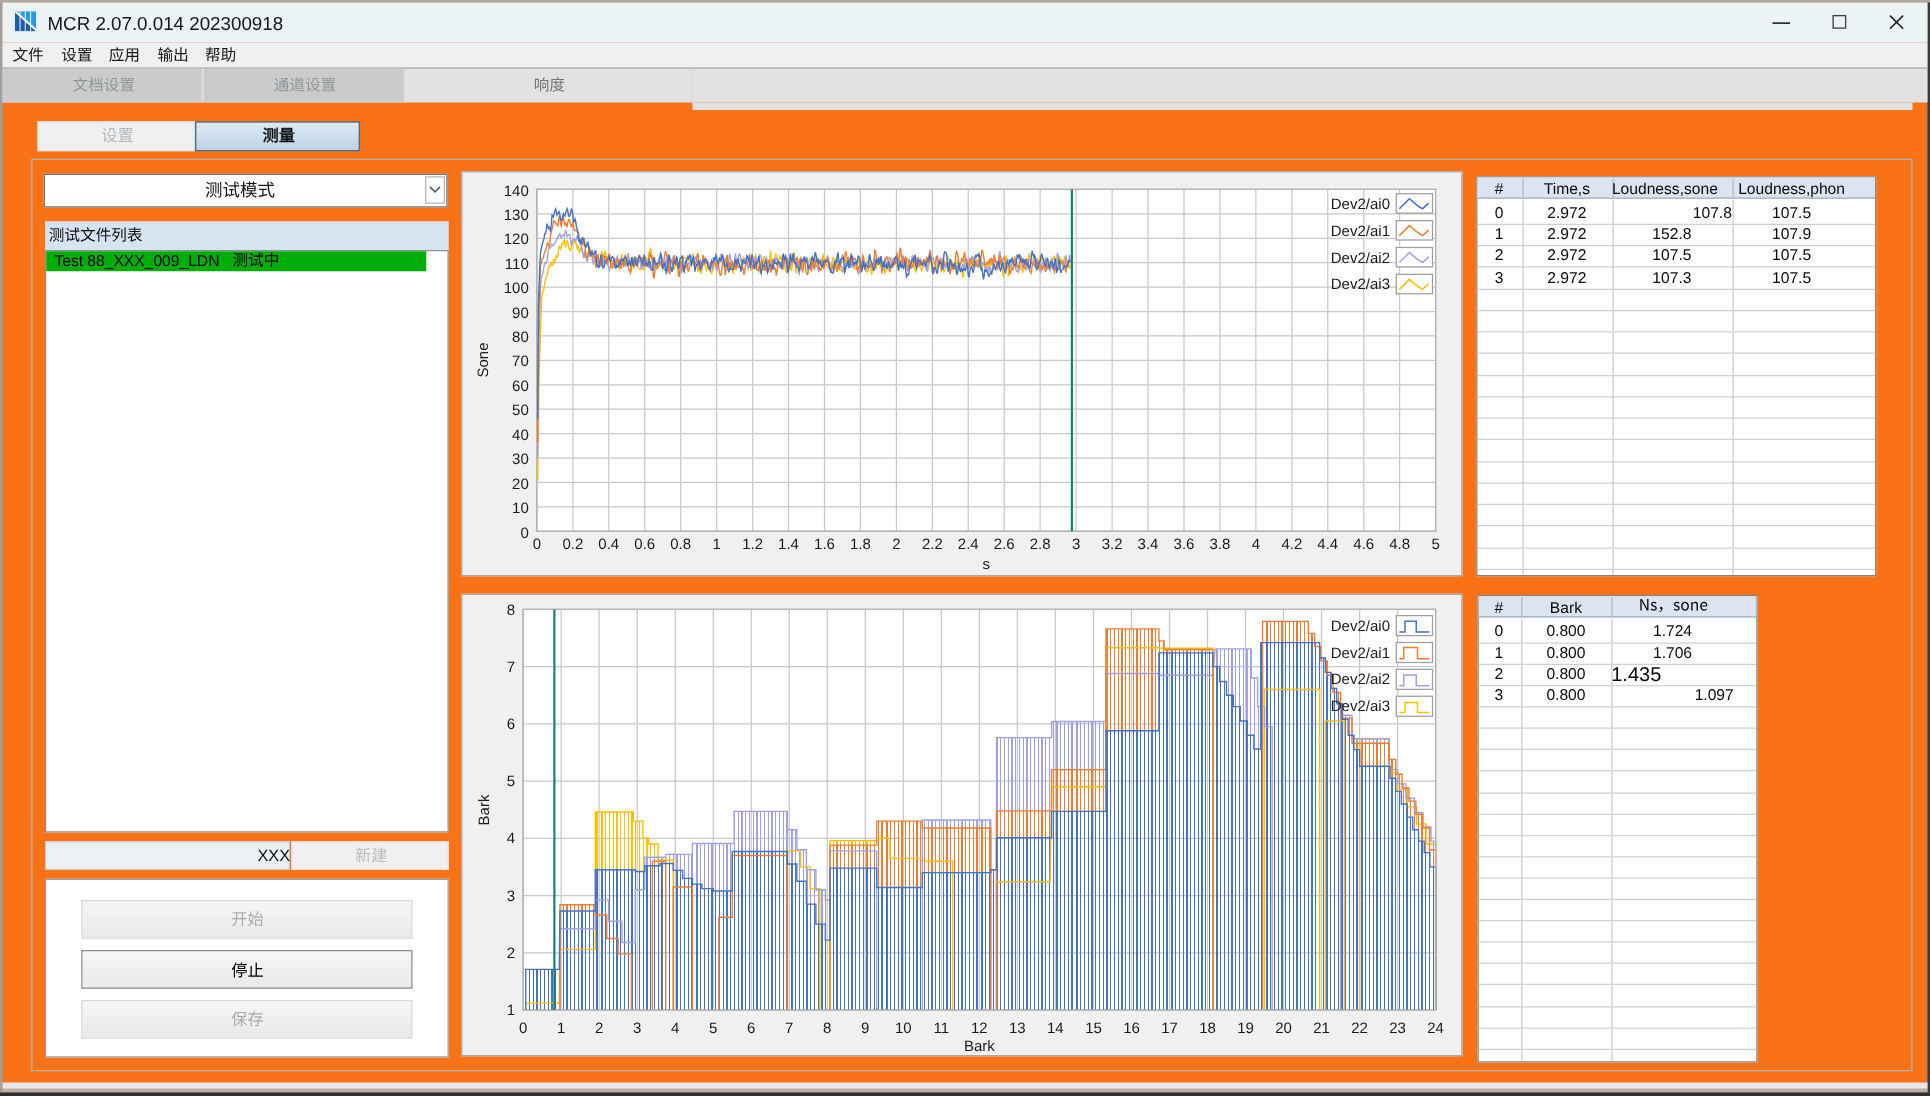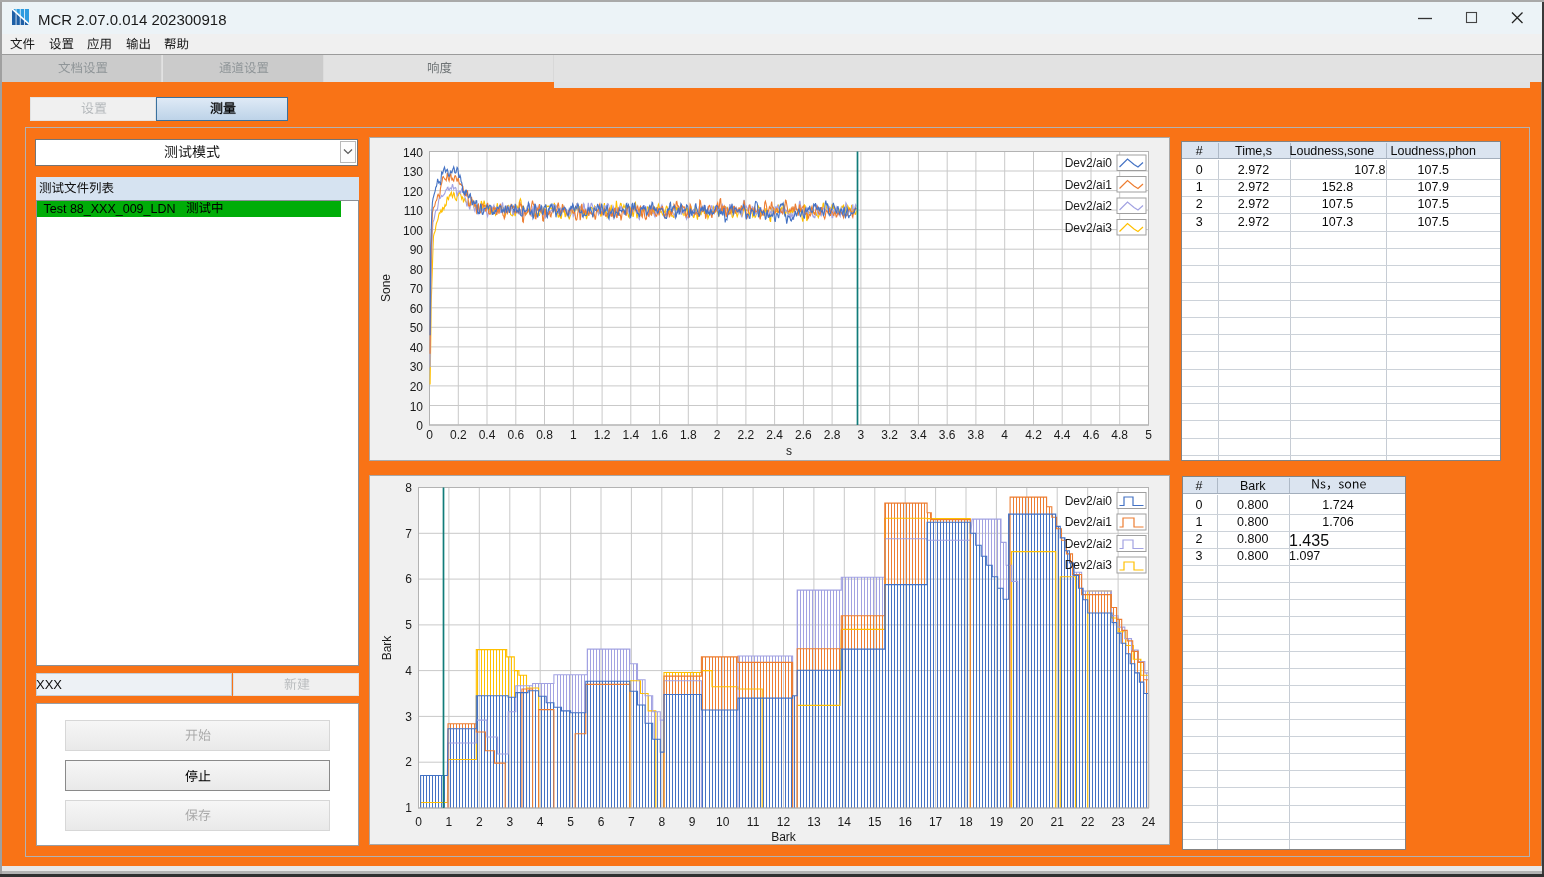--- a/index.html
+++ b/index.html
@@ -77,21 +77,21 @@
 <svg class="a" style="left:38.0px;top:178.7px" width="77" height="18" viewBox="0 0 77 18">
       <path transform="translate(1,13.38)" d="M6.08 -1.15C6.71 -0.53 7.45 0.35 7.8 0.91L8.41 0.49C8.05 -0.05 7.3 -0.9 6.66 -1.51ZM3.9 -9.78V-1.93H4.64V-9.05H7.35V-1.96H8.11V-9.78ZM10.84 -10.34V-0.09C10.84 0.1 10.76 0.16 10.59 0.16C10.41 0.18 9.83 0.18 9.16 0.16C9.28 0.39 9.4 0.75 9.44 0.95C10.31 0.96 10.85 0.94 11.18 0.8C11.49 0.66 11.61 0.43 11.61 -0.09V-10.34ZM9.12 -9.38V-1.89H9.88V-9.38ZM5.58 -8.16V-3.74C5.58 -2.23 5.33 -0.66 3.24 0.4C3.38 0.51 3.61 0.83 3.7 0.98C5.95 -0.16 6.3 -2.05 6.3 -3.73V-8.16ZM1.01 -9.7C1.71 -9.31 2.61 -8.71 3.04 -8.31L3.61 -9.08C3.16 -9.45 2.25 -10 1.58 -10.36ZM0.48 -6.33C1.16 -5.94 2.08 -5.38 2.53 -5L3.09 -5.75C2.61 -6.11 1.69 -6.65 1.01 -7ZM0.73 0.34 1.58 0.84C2.1 -0.31 2.73 -1.85 3.18 -3.16L2.43 -3.65C1.93 -2.25 1.23 -0.62 0.73 0.34Z M14 -9.69C14.64 -9.14 15.44 -8.34 15.81 -7.83L16.46 -8.47C16.09 -8.97 15.28 -9.73 14.62 -10.26ZM22.21 -9.95C22.74 -9.4 23.31 -8.64 23.56 -8.14L24.25 -8.6C23.98 -9.09 23.39 -9.81 22.86 -10.35ZM13.12 -6.58V-5.68H14.86V-1.18C14.86 -0.64 14.49 -0.28 14.26 -0.14C14.43 0.05 14.65 0.45 14.74 0.68C14.93 0.45 15.26 0.23 17.4 -1.21C17.31 -1.4 17.2 -1.76 17.14 -2.01L15.75 -1.11V-6.58ZM20.89 -10.44 20.96 -7.9H16.82V-7H21C21.23 -2.29 21.81 0.93 23.36 0.96C23.84 0.96 24.34 0.44 24.59 -1.68C24.41 -1.75 24.01 -2 23.84 -2.19C23.76 -0.96 23.61 -0.26 23.39 -0.26C22.61 -0.3 22.12 -3.14 21.93 -7H24.49V-7.9H21.89C21.86 -8.71 21.84 -9.56 21.84 -10.44ZM17 -0.76 17.26 0.12C18.31 -0.19 19.68 -0.59 20.99 -0.98L20.86 -1.81L19.4 -1.4V-4.3H20.58V-5.18H17.23V-4.3H18.54V-1.16Z M30.29 -10.29C30.66 -9.68 31.06 -8.84 31.21 -8.33L32.25 -8.66C32.08 -9.18 31.64 -9.99 31.26 -10.59ZM25.62 -8.3V-7.38H27.57C28.31 -5.48 29.3 -3.84 30.59 -2.5C29.21 -1.35 27.52 -0.5 25.45 0.09C25.64 0.31 25.94 0.75 26.04 0.98C28.12 0.3 29.86 -0.6 31.27 -1.83C32.69 -0.58 34.39 0.35 36.44 0.91C36.6 0.65 36.88 0.25 37.09 0.05C35.09 -0.45 33.39 -1.34 32 -2.51C33.26 -3.8 34.23 -5.4 34.95 -7.38H36.92V-8.3ZM31.3 -3.16C30.12 -4.35 29.2 -5.78 28.55 -7.38H33.89C33.26 -5.69 32.4 -4.3 31.3 -3.16Z M41.46 -4.26V-3.35H45.05V1H45.99V-3.35H49.41V-4.26H45.99V-7.03H48.86V-7.94H45.99V-10.35H45.05V-7.94H43.38C43.54 -8.5 43.67 -9.1 43.8 -9.69L42.9 -9.88C42.61 -8.24 42.09 -6.62 41.36 -5.59C41.59 -5.48 41.99 -5.25 42.16 -5.11C42.5 -5.64 42.81 -6.3 43.08 -7.03H45.05V-4.26ZM40.85 -10.45C40.17 -8.56 39.08 -6.69 37.9 -5.46C38.06 -5.25 38.34 -4.76 38.44 -4.54C38.84 -4.96 39.21 -5.46 39.59 -6V0.98H40.49V-7.46C40.96 -8.34 41.39 -9.26 41.74 -10.19Z M58.02 -9.05V-2.05H58.95V-9.05ZM60.6 -10.44V-0.21C60.6 -0.01 60.52 0.05 60.33 0.05C60.12 0.06 59.48 0.06 58.79 0.04C58.91 0.3 59.06 0.7 59.1 0.95C60.06 0.95 60.66 0.93 61.02 0.79C61.4 0.64 61.55 0.36 61.55 -0.23V-10.44ZM52.26 -3.78C52.9 -3.34 53.67 -2.73 54.16 -2.26C53.31 -1.06 52.23 -0.21 50.99 0.28C51.19 0.46 51.44 0.83 51.55 1.06C54.2 -0.12 56.14 -2.56 56.76 -6.9L56.19 -7.08L56.02 -7.04H53.21C53.41 -7.64 53.59 -8.28 53.74 -8.93H57.14V-9.83H50.76V-8.93H52.8C52.36 -7.01 51.66 -5.24 50.66 -4.08C50.88 -3.94 51.24 -3.62 51.39 -3.45C51.98 -4.19 52.48 -5.11 52.9 -6.18H55.74C55.5 -5 55.14 -3.96 54.66 -3.09C54.17 -3.51 53.41 -4.08 52.8 -4.46Z M65.65 0.99C65.94 0.8 66.4 0.64 69.89 -0.48C69.84 -0.68 69.76 -1.04 69.74 -1.3L66.69 -0.39V-3.14C67.44 -3.65 68.11 -4.21 68.65 -4.81C69.62 -2.19 71.38 -0.29 73.96 0.58C74.1 0.33 74.38 -0.04 74.59 -0.24C73.35 -0.6 72.29 -1.21 71.42 -2.02C72.21 -2.51 73.12 -3.16 73.85 -3.78L73.08 -4.33C72.53 -3.79 71.65 -3.11 70.9 -2.59C70.35 -3.24 69.9 -3.99 69.58 -4.81H74.17V-5.62H69.2V-6.74H73.22V-7.51H69.2V-8.58H73.78V-9.39H69.2V-10.5H68.25V-9.39H63.81V-8.58H68.25V-7.51H64.45V-6.74H68.25V-5.62H63.31V-4.81H67.46C66.28 -3.75 64.5 -2.79 62.95 -2.29C63.15 -2.1 63.42 -1.75 63.58 -1.53C64.28 -1.78 65.01 -2.12 65.72 -2.54V-0.69C65.72 -0.19 65.45 0.03 65.24 0.14C65.39 0.34 65.59 0.76 65.65 0.99Z" fill="#111"></path>
     </svg>
 <div class="a" style="left:36px;top:199.5px;width:322.5px;height:466px;background:#fff;border:1px solid #8b9097"></div>
 <div class="a" style="left:37px;top:200.5px;width:303.5px;height:16px;background:#00ad08"></div>
 <div class="t" style="left:43.5px;top:202px;font-size:12.5px;color:#000">Test 88_XXX_009_LDN</div>
 <svg class="a" style="left:185.0px;top:199.2px" width="40" height="18" viewBox="0 0 40 18">
       <path transform="translate(1,13.38)" d="M6.08 -1.15C6.71 -0.53 7.45 0.35 7.8 0.91L8.41 0.49C8.05 -0.05 7.3 -0.9 6.66 -1.51ZM3.9 -9.78V-1.93H4.64V-9.05H7.35V-1.96H8.11V-9.78ZM10.84 -10.34V-0.09C10.84 0.1 10.76 0.16 10.59 0.16C10.41 0.18 9.83 0.18 9.16 0.16C9.28 0.39 9.4 0.75 9.44 0.95C10.31 0.96 10.85 0.94 11.18 0.8C11.49 0.66 11.61 0.43 11.61 -0.09V-10.34ZM9.12 -9.38V-1.89H9.88V-9.38ZM5.58 -8.16V-3.74C5.58 -2.23 5.33 -0.66 3.24 0.4C3.38 0.51 3.61 0.83 3.7 0.98C5.95 -0.16 6.3 -2.05 6.3 -3.73V-8.16ZM1.01 -9.7C1.71 -9.31 2.61 -8.71 3.04 -8.31L3.61 -9.08C3.16 -9.45 2.25 -10 1.58 -10.36ZM0.48 -6.33C1.16 -5.94 2.08 -5.38 2.53 -5L3.09 -5.75C2.61 -6.11 1.69 -6.65 1.01 -7ZM0.73 0.34 1.58 0.84C2.1 -0.31 2.73 -1.85 3.18 -3.16L2.43 -3.65C1.93 -2.25 1.23 -0.62 0.73 0.34Z M14 -9.69C14.64 -9.14 15.44 -8.34 15.81 -7.83L16.46 -8.47C16.09 -8.97 15.28 -9.73 14.62 -10.26ZM22.21 -9.95C22.74 -9.4 23.31 -8.64 23.56 -8.14L24.25 -8.6C23.98 -9.09 23.39 -9.81 22.86 -10.35ZM13.12 -6.58V-5.68H14.86V-1.18C14.86 -0.64 14.49 -0.28 14.26 -0.14C14.43 0.05 14.65 0.45 14.74 0.68C14.93 0.45 15.26 0.23 17.4 -1.21C17.31 -1.4 17.2 -1.76 17.14 -2.01L15.75 -1.11V-6.58ZM20.89 -10.44 20.96 -7.9H16.82V-7H21C21.23 -2.29 21.81 0.93 23.36 0.96C23.84 0.96 24.34 0.44 24.59 -1.68C24.41 -1.75 24.01 -2 23.84 -2.19C23.76 -0.96 23.61 -0.26 23.39 -0.26C22.61 -0.3 22.12 -3.14 21.93 -7H24.49V-7.9H21.89C21.86 -8.71 21.84 -9.56 21.84 -10.44ZM17 -0.76 17.26 0.12C18.31 -0.19 19.68 -0.59 20.99 -0.98L20.86 -1.81L19.4 -1.4V-4.3H20.58V-5.18H17.23V-4.3H18.54V-1.16Z M30.73 -10.5V-8.26H26.2V-2.33H27.14V-3.1H30.73V0.99H31.71V-3.1H35.31V-2.39H36.27V-8.26H31.71V-10.5ZM27.14 -4.03V-7.35H30.73V-4.03ZM35.31 -4.03H31.71V-7.35H35.31Z" fill="#000"></path>
     </svg>
 <div class="a" style="left:36px;top:672.5px;width:196px;height:23px;background:#edf1f5;border:1px solid #c5ced6"></div>
-<div class="t" style="left:36px;top:676.5px;width:196px;text-align:left;font-size:13px;color:#0c0c0c">XXX</div>
+<div class="t" style="left:36px;top:676.5px;width:196px;text-align:right;font-size:13px;color:#0c0c0c">XXX</div>
 <div class="a" style="left:233px;top:672.5px;width:126px;height:23px;background:#f0f0f0;border:1px solid #e0e0e0"></div>
 <svg class="a" style="left:283.0px;top:674.6px" width="28" height="19" viewBox="0 0 28 19">
       <path transform="translate(1,13.91)" d="M4.68 -2.77C5.07 -2.12 5.54 -1.23 5.75 -0.66L6.43 -1.08C6.24 -1.62 5.77 -2.47 5.34 -3.12ZM1.75 -3.05C1.49 -2.26 1.07 -1.46 0.53 -0.88C0.73 -0.77 1.07 -0.52 1.22 -0.39C1.73 -1 2.25 -1.95 2.55 -2.86ZM7.19 -9.67V-5.2C7.19 -3.47 7.08 -1.23 5.98 0.33C6.19 0.44 6.58 0.74 6.73 0.92C7.93 -0.77 8.1 -3.33 8.1 -5.2V-5.62H10.07V0.97H11.02V-5.62H12.45V-6.53H8.1V-9.02C9.48 -9.23 10.96 -9.57 12.05 -9.97L11.26 -10.69C10.32 -10.3 8.64 -9.91 7.19 -9.67ZM2.78 -10.75C2.99 -10.39 3.2 -9.95 3.35 -9.55H0.79V-8.74H6.54V-9.55H4.37C4.2 -9.98 3.91 -10.54 3.67 -10.97ZM4.9 -8.67C4.75 -8.07 4.45 -7.19 4.2 -6.59H0.6V-5.76H3.26V-4.41H0.65V-3.55H3.26V-0.23C3.26 -0.1 3.24 -0.07 3.11 -0.07C2.96 -0.05 2.56 -0.05 2.11 -0.07C2.24 0.17 2.37 0.53 2.39 0.77C3.03 0.77 3.47 0.75 3.77 0.61C4.07 0.47 4.16 0.23 4.16 -0.22V-3.55H6.59V-4.41H4.16V-5.76H6.75V-6.59H5.08C5.33 -7.14 5.58 -7.84 5.81 -8.48ZM1.64 -8.46C1.9 -7.88 2.09 -7.1 2.15 -6.59L2.99 -6.82C2.92 -7.32 2.7 -8.09 2.43 -8.64Z M18.12 -9.81V-9.04H20.55V-8.06H17.29V-7.29H20.55V-6.28H18.03V-5.49H20.55V-4.48H17.93V-3.74H20.55V-2.72H17.38V-1.94H20.55V-0.64H21.48V-1.94H25.18V-2.72H21.48V-3.74H24.69V-4.48H21.48V-5.49H24.39V-7.29H25.29V-8.06H24.39V-9.81H21.48V-10.92H20.55V-9.81ZM21.48 -7.29H23.52V-6.28H21.48ZM21.48 -8.06V-9.04H23.52V-8.06ZM14.26 -5.11C14.26 -5.25 14.56 -5.42 14.75 -5.52H16.35C16.2 -4.37 15.94 -3.37 15.6 -2.51C15.25 -3.03 14.96 -3.68 14.74 -4.46L14.01 -4.19C14.33 -3.13 14.72 -2.3 15.2 -1.64C14.74 -0.78 14.16 -0.1 13.48 0.39C13.69 0.52 14.05 0.86 14.2 1.04C14.82 0.56 15.38 -0.09 15.83 -0.91C17.2 0.39 19.1 0.71 21.49 0.71H25.13C25.18 0.45 25.36 0.03 25.51 -0.18C24.84 -0.17 22.02 -0.17 21.5 -0.17C19.3 -0.17 17.51 -0.45 16.24 -1.72C16.77 -2.92 17.15 -4.45 17.34 -6.28L16.8 -6.41L16.61 -6.4H15.5C16.15 -7.37 16.81 -8.59 17.39 -9.85L16.77 -10.26L16.46 -10.11H13.83V-9.24H16.08C15.56 -8.09 14.91 -7.02 14.68 -6.69C14.42 -6.28 14.09 -5.95 13.86 -5.9C13.99 -5.71 14.18 -5.3 14.26 -5.11Z" fill="#b9bcbe"></path>
     </svg>
 <div class="a" style="left:36px;top:703px;width:323px;height:143px;background:#fff;border:1px solid #989ea5"></div>
 <div class="a" style="left:64.5px;top:720px;width:265px;height:31px;background:linear-gradient(#f6f6f6,#e9e9e9);border:1px solid #d7d7d7"></div>
 <svg class="a" style="left:184.0px;top:726.1px" width="28" height="19" viewBox="0 0 28 19">
       <path transform="translate(1,13.91)" d="M8.44 -9.14V-5.43H4.8V-5.99V-9.14ZM0.68 -5.43V-4.5H3.74C3.56 -2.72 2.9 -0.97 0.7 0.36C0.96 0.53 1.31 0.86 1.48 1.09C3.89 -0.43 4.56 -2.46 4.75 -4.5H8.44V1.05H9.44V-4.5H12.34V-5.43H9.44V-9.14H11.93V-10.07H1.16V-9.14H3.81V-5.99L3.8 -5.43Z M19.01 -4.25V1.04H19.9V0.47H23.83V1.01H24.77V-4.25ZM19.9 -0.4V-3.37H23.83V-0.4ZM18.58 -5.29C18.95 -5.45 19.51 -5.5 24.35 -5.88C24.52 -5.54 24.66 -5.23 24.77 -4.95L25.6 -5.38C25.19 -6.38 24.28 -7.9 23.4 -9.04L22.62 -8.66C23.06 -8.09 23.5 -7.4 23.89 -6.72L19.75 -6.46C20.61 -7.63 21.46 -9.14 22.16 -10.65L21.15 -10.93C20.5 -9.28 19.43 -7.54 19.08 -7.07C18.76 -6.6 18.5 -6.29 18.25 -6.24C18.37 -5.98 18.52 -5.5 18.58 -5.29ZM15.63 -7.34H17.11C16.95 -5.68 16.65 -4.28 16.21 -3.13C15.77 -3.48 15.31 -3.83 14.87 -4.15C15.12 -5.07 15.39 -6.2 15.63 -7.34ZM13.85 -3.8C14.49 -3.35 15.18 -2.81 15.82 -2.26C15.22 -1.09 14.46 -0.26 13.52 0.25C13.73 0.43 13.99 0.78 14.12 1.01C15.11 0.4 15.9 -0.44 16.52 -1.61C17.02 -1.13 17.45 -0.68 17.73 -0.27L18.33 -1.07C18 -1.49 17.51 -2 16.94 -2.51C17.54 -3.96 17.9 -5.82 18.06 -8.19L17.48 -8.28L17.33 -8.25H15.81C15.98 -9.14 16.12 -10.01 16.22 -10.8L15.31 -10.87C15.22 -10.06 15.09 -9.16 14.92 -8.25H13.56V-7.34H14.74C14.47 -6.01 14.14 -4.72 13.85 -3.8Z" fill="#a9a9a9"></path>
     </svg>
 <div class="a" style="left:64.5px;top:760px;width:265px;height:31px;background:linear-gradient(#f6f6f6,#e9e9e9);border:1px solid #8a8a8a"></div>
@@ -376,16 +376,16 @@
     <div class="t" style="left:1216.5px;top:497.9px;width:72.5px;text-align:center;font-size:12.5px;color:#0a0a0a">0.800</div>
     <div class="t" style="left:1289px;top:497.9px;width:98px;text-align:center;font-size:12.5px;color:#0a0a0a">1.724</div>
     <div class="t" style="left:1181.5px;top:515.0px;width:35.0px;text-align:center;font-size:12.5px;color:#0a0a0a">1</div>
     <div class="t" style="left:1216.5px;top:515.0px;width:72.5px;text-align:center;font-size:12.5px;color:#0a0a0a">0.800</div>
     <div class="t" style="left:1289px;top:515.0px;width:98px;text-align:center;font-size:12.5px;color:#0a0a0a">1.706</div>
     <div class="t" style="left:1181.5px;top:532.1px;width:35.0px;text-align:center;font-size:12.5px;color:#0a0a0a">2</div>
     <div class="t" style="left:1216.5px;top:532.1px;width:72.5px;text-align:center;font-size:12.5px;color:#0a0a0a">0.800</div>
     <div class="t" style="left:1289px;top:532.1px;width:98px;text-align:left;font-size:16px;color:#0a0a0a">1.435</div>
     <div class="t" style="left:1181.5px;top:549.2px;width:35.0px;text-align:center;font-size:12.5px;color:#0a0a0a">3</div>
     <div class="t" style="left:1216.5px;top:549.2px;width:72.5px;text-align:center;font-size:12.5px;color:#0a0a0a">0.800</div>
-    <div class="t" style="left:1289px;top:549.2px;width:98px;text-align:left;font-size:12.5px;color:#0a0a0a">1.097</div>
+    <div class="t" style="left:1289px;top:549.2px;width:98px;text-align:right;font-size:12.5px;color:#0a0a0a">1.097</div>
 <svg class="a" style="left:1310.3px;top:475.4px" width="57" height="18" viewBox="0 0 57 18">
       <path transform="translate(1,13.38)" d="M1.26 0H2.35V-4.81C2.35 -5.78 2.26 -6.75 2.21 -7.68H2.26L3.25 -5.79L6.59 0H7.78V-9.16H6.68V-4.4C6.68 -3.45 6.76 -2.41 6.84 -1.5H6.78L5.79 -3.39L2.44 -9.16H1.26Z M11.96 0.16C13.56 0.16 14.43 -0.75 14.43 -1.85C14.43 -3.14 13.35 -3.54 12.36 -3.91C11.6 -4.2 10.9 -4.45 10.9 -5.09C10.9 -5.62 11.3 -6.08 12.16 -6.08C12.76 -6.08 13.24 -5.81 13.7 -5.48L14.25 -6.19C13.74 -6.61 12.99 -6.96 12.15 -6.96C10.66 -6.96 9.81 -6.11 9.81 -5.04C9.81 -3.88 10.84 -3.43 11.79 -3.08C12.54 -2.8 13.34 -2.48 13.34 -1.79C13.34 -1.2 12.9 -0.73 12 -0.73C11.19 -0.73 10.59 -1.05 9.99 -1.54L9.44 -0.78C10.07 -0.24 11 0.16 11.96 0.16Z M16.85 1.34C18.16 0.88 19.01 -0.15 19.01 -1.5C19.01 -2.38 18.64 -2.94 17.95 -2.94C17.44 -2.94 17 -2.62 17 -2.04C17 -1.45 17.43 -1.15 17.94 -1.15L18.15 -1.18C18.09 -0.31 17.54 0.28 16.57 0.68Z M30.31 0.16C31.91 0.16 32.77 -0.75 32.77 -1.85C32.77 -3.14 31.7 -3.54 30.71 -3.91C29.95 -4.2 29.25 -4.45 29.25 -5.09C29.25 -5.62 29.65 -6.08 30.51 -6.08C31.11 -6.08 31.59 -5.81 32.05 -5.48L32.6 -6.19C32.09 -6.61 31.34 -6.96 30.5 -6.96C29.01 -6.96 28.16 -6.11 28.16 -5.04C28.16 -3.88 29.19 -3.43 30.14 -3.08C30.89 -2.8 31.69 -2.48 31.69 -1.79C31.69 -1.2 31.25 -0.73 30.35 -0.73C29.54 -0.73 28.94 -1.05 28.34 -1.54L27.79 -0.78C28.43 -0.24 29.35 0.16 30.31 0.16Z M37.02 0.16C38.69 0.16 40.16 -1.14 40.16 -3.39C40.16 -5.65 38.69 -6.96 37.02 -6.96C35.36 -6.96 33.89 -5.65 33.89 -3.39C33.89 -1.14 35.36 0.16 37.02 0.16ZM37.02 -0.79C35.85 -0.79 35.06 -1.83 35.06 -3.39C35.06 -4.95 35.85 -6 37.02 -6C38.2 -6 39 -4.95 39 -3.39C39 -1.83 38.2 -0.79 37.02 -0.79Z M41.96 0H43.11V-4.93C43.79 -5.61 44.26 -5.96 44.96 -5.96C45.86 -5.96 46.25 -5.43 46.25 -4.15V0H47.39V-4.3C47.39 -6.03 46.74 -6.96 45.31 -6.96C44.39 -6.96 43.67 -6.45 43.04 -5.8H43.01L42.9 -6.79H41.96Z M52.34 0.16C53.25 0.16 53.98 -0.14 54.56 -0.53L54.16 -1.29C53.65 -0.95 53.12 -0.75 52.46 -0.75C51.17 -0.75 50.29 -1.68 50.21 -3.12H54.79C54.81 -3.3 54.84 -3.53 54.84 -3.78C54.84 -5.71 53.86 -6.96 52.12 -6.96C50.58 -6.96 49.09 -5.6 49.09 -3.39C49.09 -1.15 50.52 0.16 52.34 0.16ZM50.2 -3.94C50.34 -5.29 51.19 -6.05 52.15 -6.05C53.21 -6.05 53.84 -5.31 53.84 -3.94Z" fill="#0a0a0a"></path>
     </svg>
 </div>
 </body></html>

